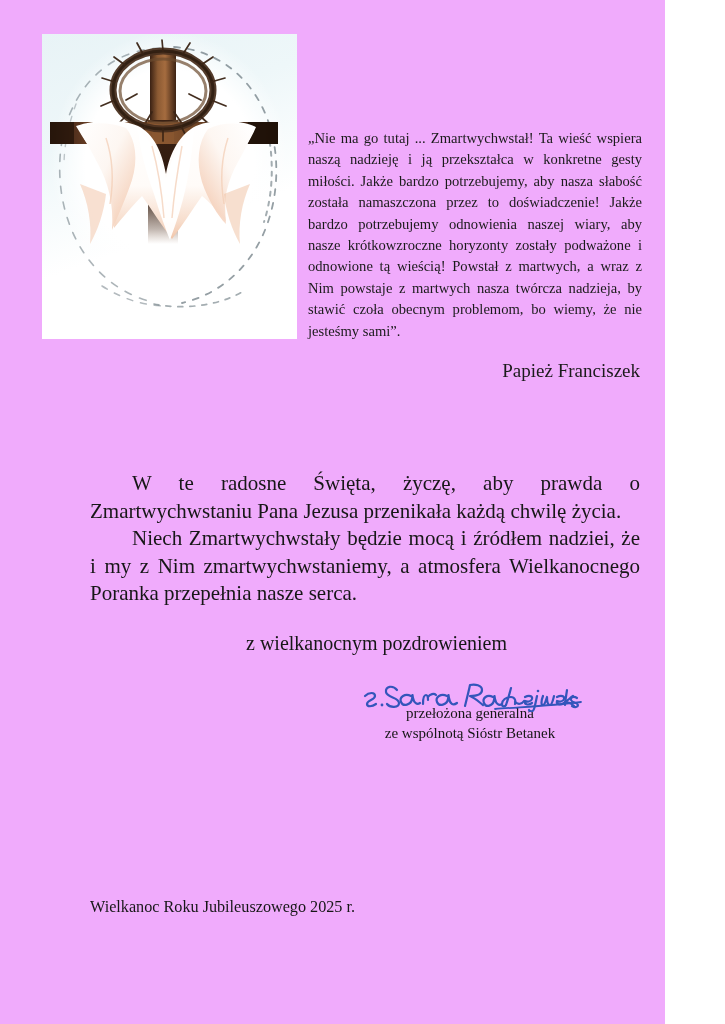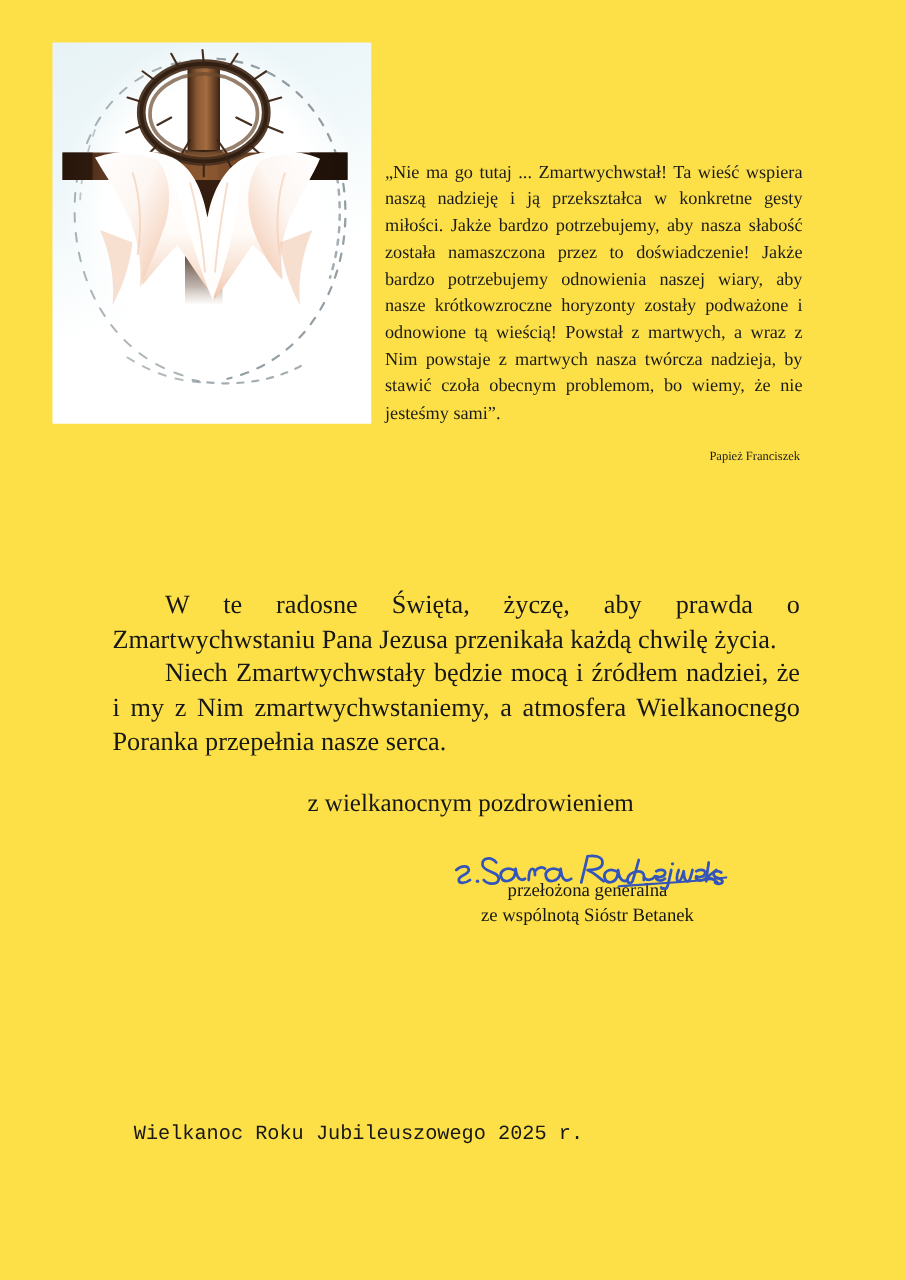--- a/index.html
+++ b/index.html
@@ -6,23 +6,23 @@
     margin: 0;
     padding: 0;
     background: #ffffff;
   }
   body {
     font-family: "Liberation Serif", serif;
     color: #1c1c1c;
   }
   #page {
     position: relative;
-    width: 725px;
+    width: 665px;
     height: 1024px;
-    background: #fde047;
+    background: #f0abfc;
     overflow: hidden;
   }
 
   
   #illustration {
     position: absolute;
     left: 42px;
     top: 34px;
     width: 255px;
     height: 305px;
@@ -52,21 +52,21 @@
   #quote-text {
     margin: 0;
     font-size: 14.6px;
     line-height: 21.4px;
     text-align: justify;
     text-justify: inter-word;
     color: #1b1b1b;
   }
   #quote-attribution {
     margin: 18px 0 0 0;
-    font-size: 10px;
+    font-size: 19px;
     text-align: right;
     padding-right: 2px;
     color: #1b1b1b;
   }
 
   
   #body-block {
     position: absolute;
     left: 90px;
     top: 470px;
@@ -113,26 +113,25 @@
   }
   .sig-line {
     font-size: 15px;
     line-height: 19.5px;
     color: #171717;
   }
 
   
   #footer-date {
     position: absolute;
-    left: 107px;
+    left: 90px;
     top: 898px;
     font-size: 16.2px;
     color: #171717;
     white-space: nowrap;
-    font-family: Liberation Mono, monospace;
   }
 </style>
 </head>
 <body>
 
 <div id="page">
 
   <div id="illustration">
     <div class="illus-tint"></div>
 

